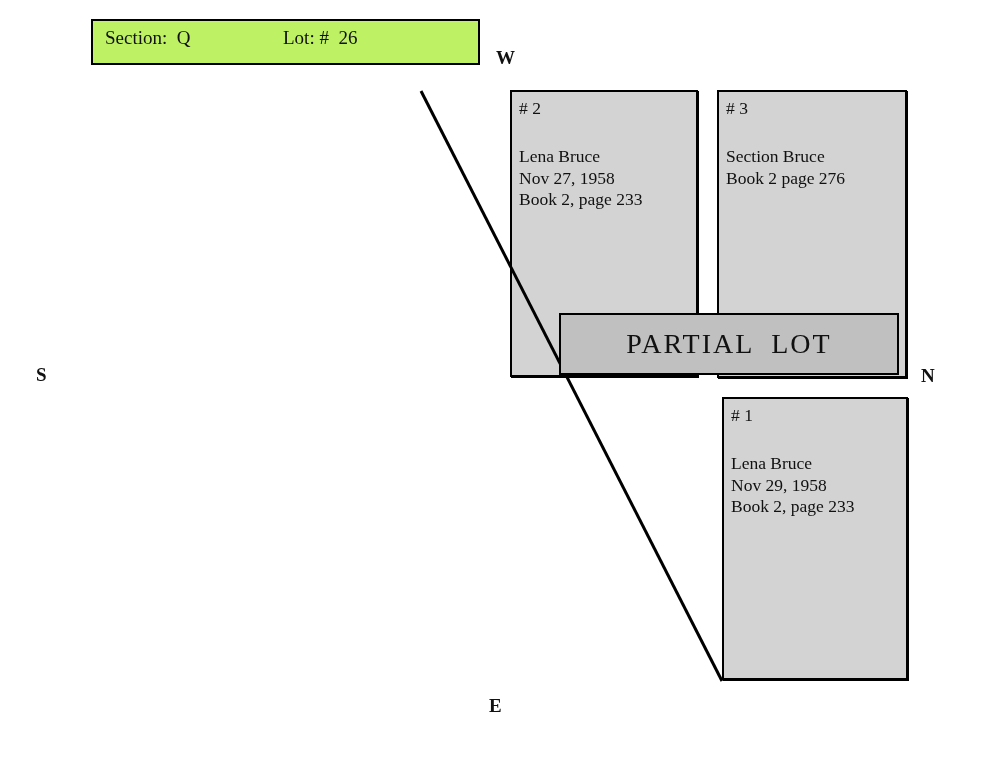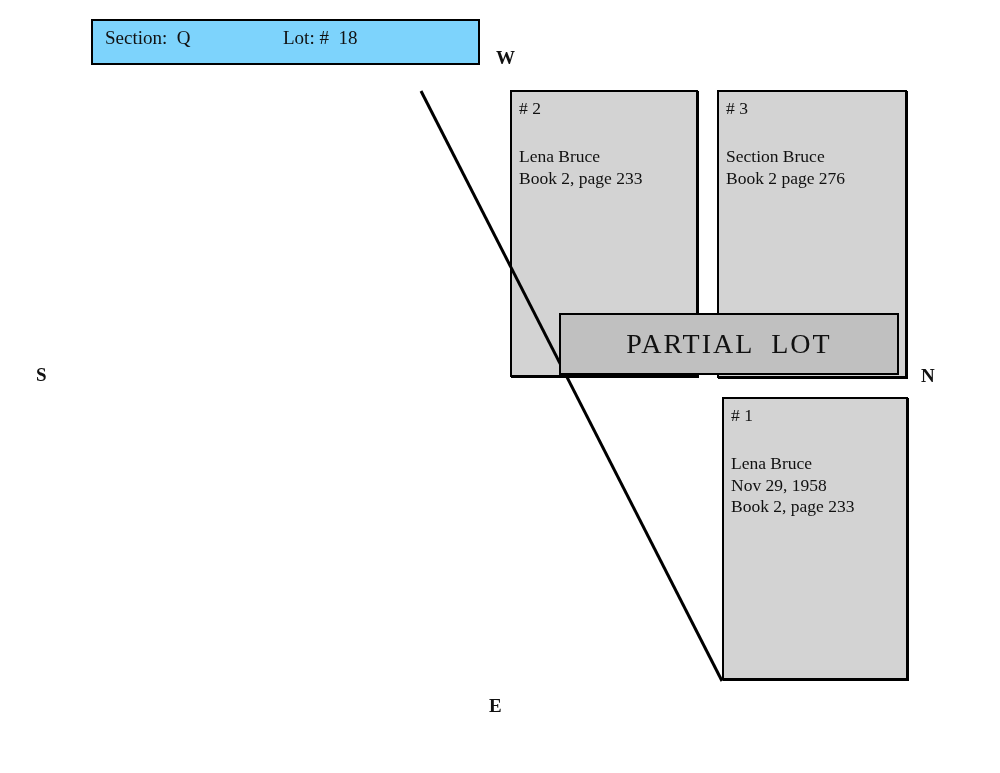--- a/index.html
+++ b/index.html
@@ -17,21 +17,21 @@
     overflow: hidden;
   }
 
   
   .header-box {
     position: absolute;
     left: 91px;
     top: 19px;
     width: 389px;
     height: 46px;
-    background: #7dd3fc;
+    background: #bef264;
     border: 2px solid #000000;
     box-sizing: border-box;
     z-index: 4;
   }
   .header-box .field {
     position: absolute;
     top: 6px;
     font-size: 19px;
     white-space: pre;
   }
@@ -105,32 +105,33 @@
     white-space: pre;
   }
 </style>
 </head>
 <body>
 
 <div class="canvas">
 
   <div class="header-box">
     <span class="field field-section">Section:  Q</span>
-    <span class="field field-lot">Lot: #  18</span>
+    <span class="field field-lot">Lot: #  26</span>
   </div>
 
   <span class="compass compass-w">W</span>
   <span class="compass compass-s">S</span>
   <span class="compass compass-n">N</span>
   <span class="compass compass-e">E</span>
 
   <div class="plot-box plot-2">
     <div class="plot-number"># 2</div>
     <div class="plot-info">
       <div>Lena Bruce</div>
+      <div>Nov 27, 1958</div>
       <div>Book 2, page 233</div>
     </div>
   </div>
 
   <div class="plot-box plot-3">
     <div class="plot-number"># 3</div>
     <div class="plot-info">
       <div>Section Bruce</div>
       <div>Book 2 page 276</div>
     </div>

